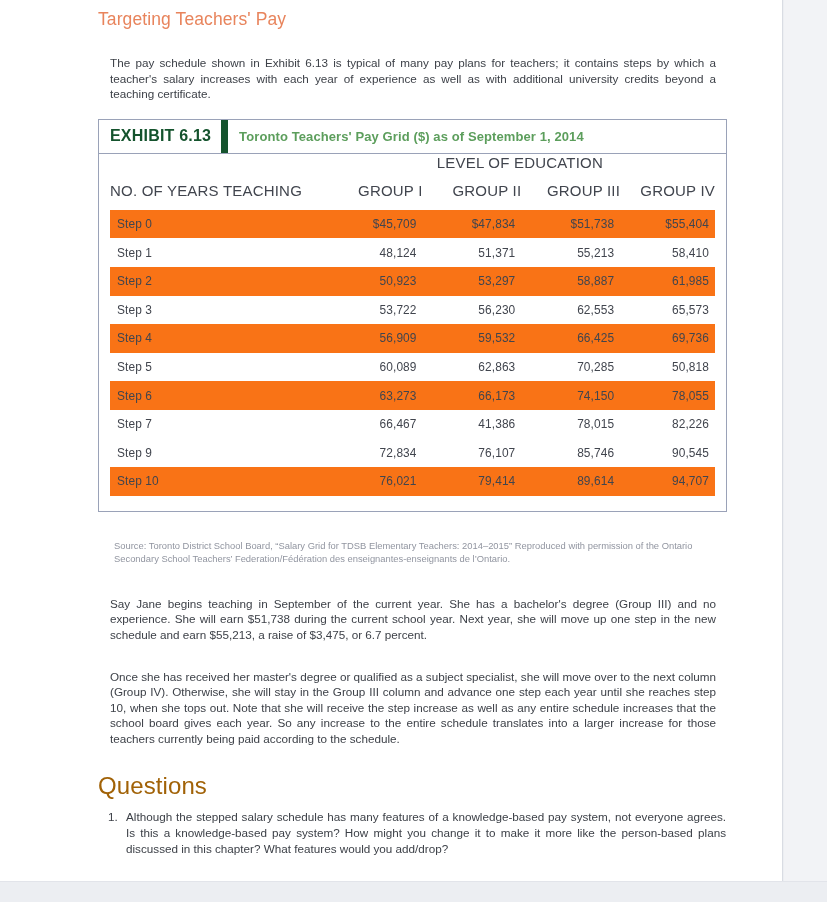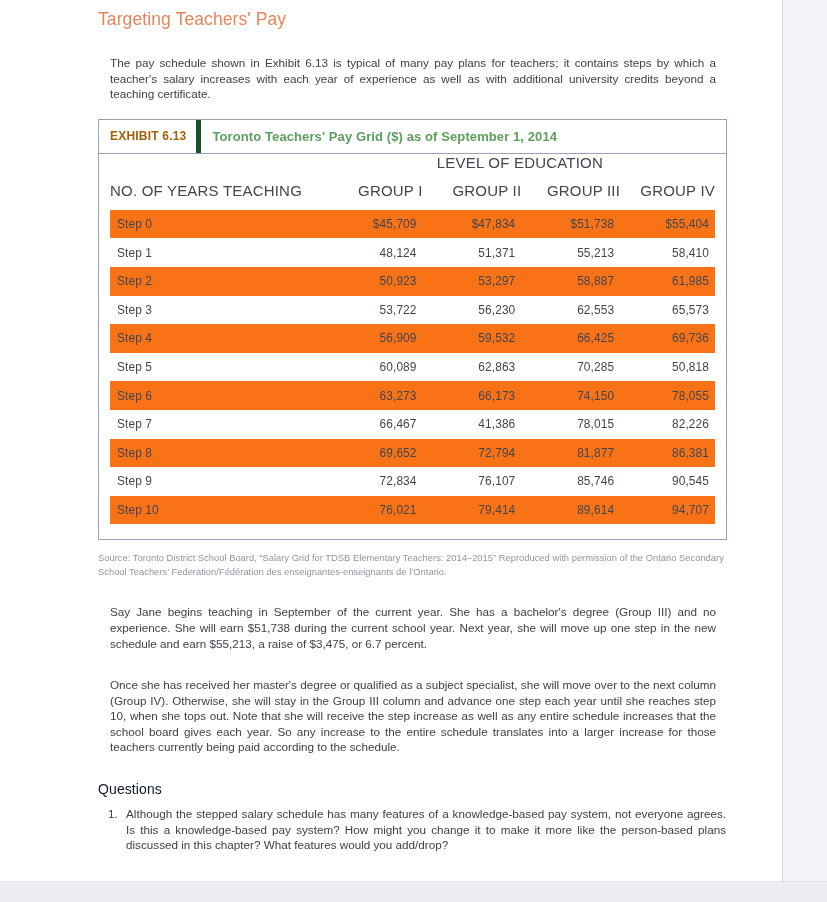--- a/index.html
+++ b/index.html
@@ -59,23 +59,23 @@
   
   h1.section-heading {
     font-size: 17.5px;
     font-weight: normal;
     color: #e8845c;
     margin: 0;
     padding-top: 9px;
     letter-spacing: 0.1px;
   }
   h2.questions-heading {
-    font-size: 14px;
+    font-size: 24px;
     font-weight: normal;
-    color: #0f172a;
+    color: #a16207;
     margin: 0;
     padding-top: 14px;
     letter-spacing: 0.1px;
   }
 
   
   p.body-text {
     font-size: 11.7px;
     line-height: 15.6px;
     color: #3d4148;
@@ -100,24 +100,24 @@
   .exhibit-header {
     display: flex;
     align-items: stretch;
     border-bottom: 1px solid #9aa2b8;
     height: 33px;
   }
   .exhibit-label {
     display: flex;
     align-items: center;
     padding: 0 10px 0 11px;
-    font-size: 12px;
+    font-size: 16px;
     font-weight: bold;
-    color: #a16207;
-    border-right: 5px solid #14532d;
+    color: #14532d;
+    border-right: 7px solid #14532d;
     letter-spacing: 0.2px;
     white-space: nowrap;
   }
   .exhibit-title {
     display: flex;
     align-items: center;
     padding-left: 11px;
     font-size: 13px;
     font-weight: bold;
     color: #5c9e5c;
@@ -185,21 +185,21 @@
   table.paygrid col.c-g1    { width: 98px; }
   table.paygrid col.c-g2    { width: 99px; }
   table.paygrid col.c-g3    { width: 99px; }
   table.paygrid col.c-g4    { width: 95px; }
 
   
   p.source-note {
     font-size: 9.4px;
     line-height: 13.5px;
     color: #9195a0;
-    margin: 0;
+    margin: 16px;
     padding-top: 11px;
   }
 
   
   ol.questions {
     margin: 0;
     padding: 9px 0 0 0;
     list-style: none;
     counter-reset: q;
   }
@@ -313,27 +313,20 @@
                   <td class="value-cell">74,150</td>
                   <td class="value-cell">78,055</td>
                 </tr>
                 <tr>
                   <td class="step-cell">Step 7</td>
                   <td class="value-cell">66,467</td>
                   <td class="value-cell">41,386</td>
                   <td class="value-cell">78,015</td>
                   <td class="value-cell">82,226</td>
                 </tr>
-                <tr class="banded">
-                  <td class="step-cell">Step 8</td>
-                  <td class="value-cell">69,652</td>
-                  <td class="value-cell">72,794</td>
-                  <td class="value-cell">81,877</td>
-                  <td class="value-cell">86,381</td>
-                </tr>
                 <tr>
                   <td class="step-cell">Step 9</td>
                   <td class="value-cell">72,834</td>
                   <td class="value-cell">76,107</td>
                   <td class="value-cell">85,746</td>
                   <td class="value-cell">90,545</td>
                 </tr>
                 <tr class="banded">
                   <td class="step-cell">Step 10</td>
                   <td class="value-cell">76,021</td>

